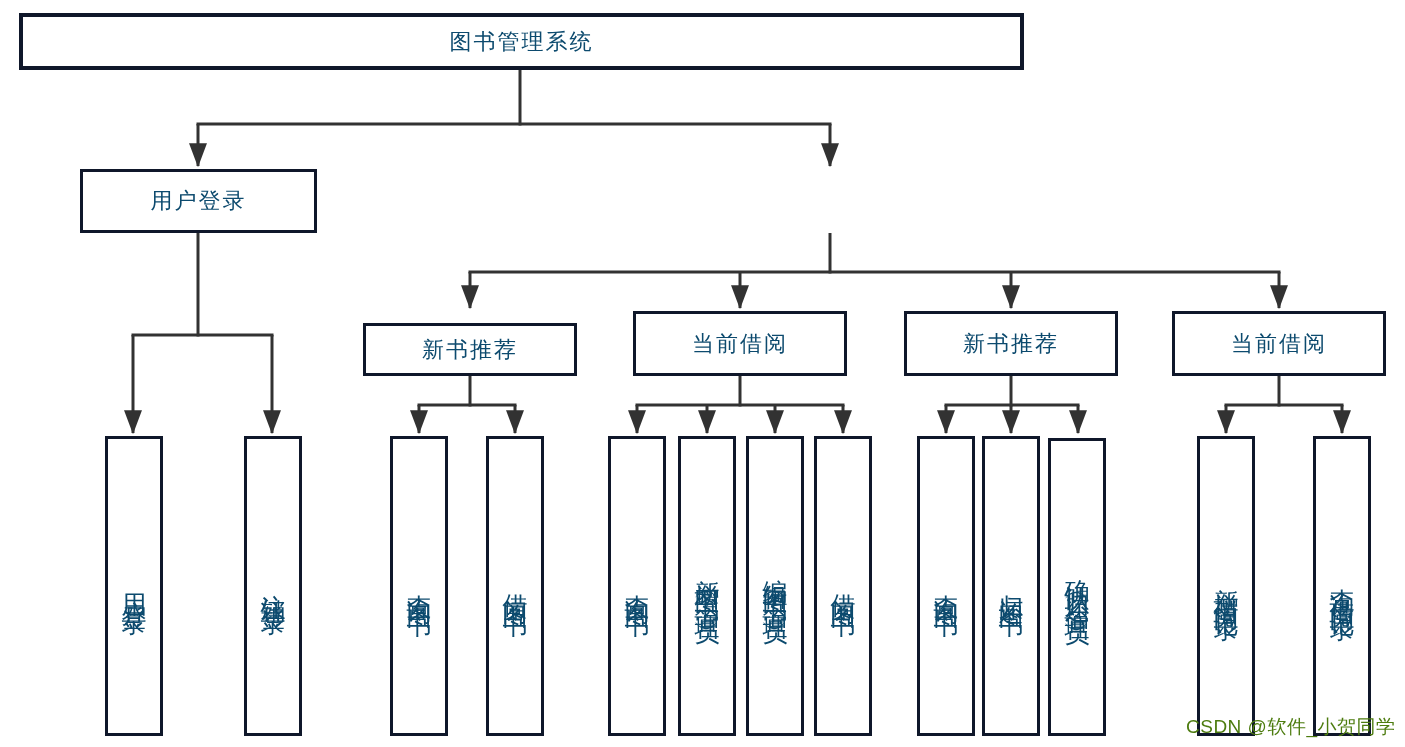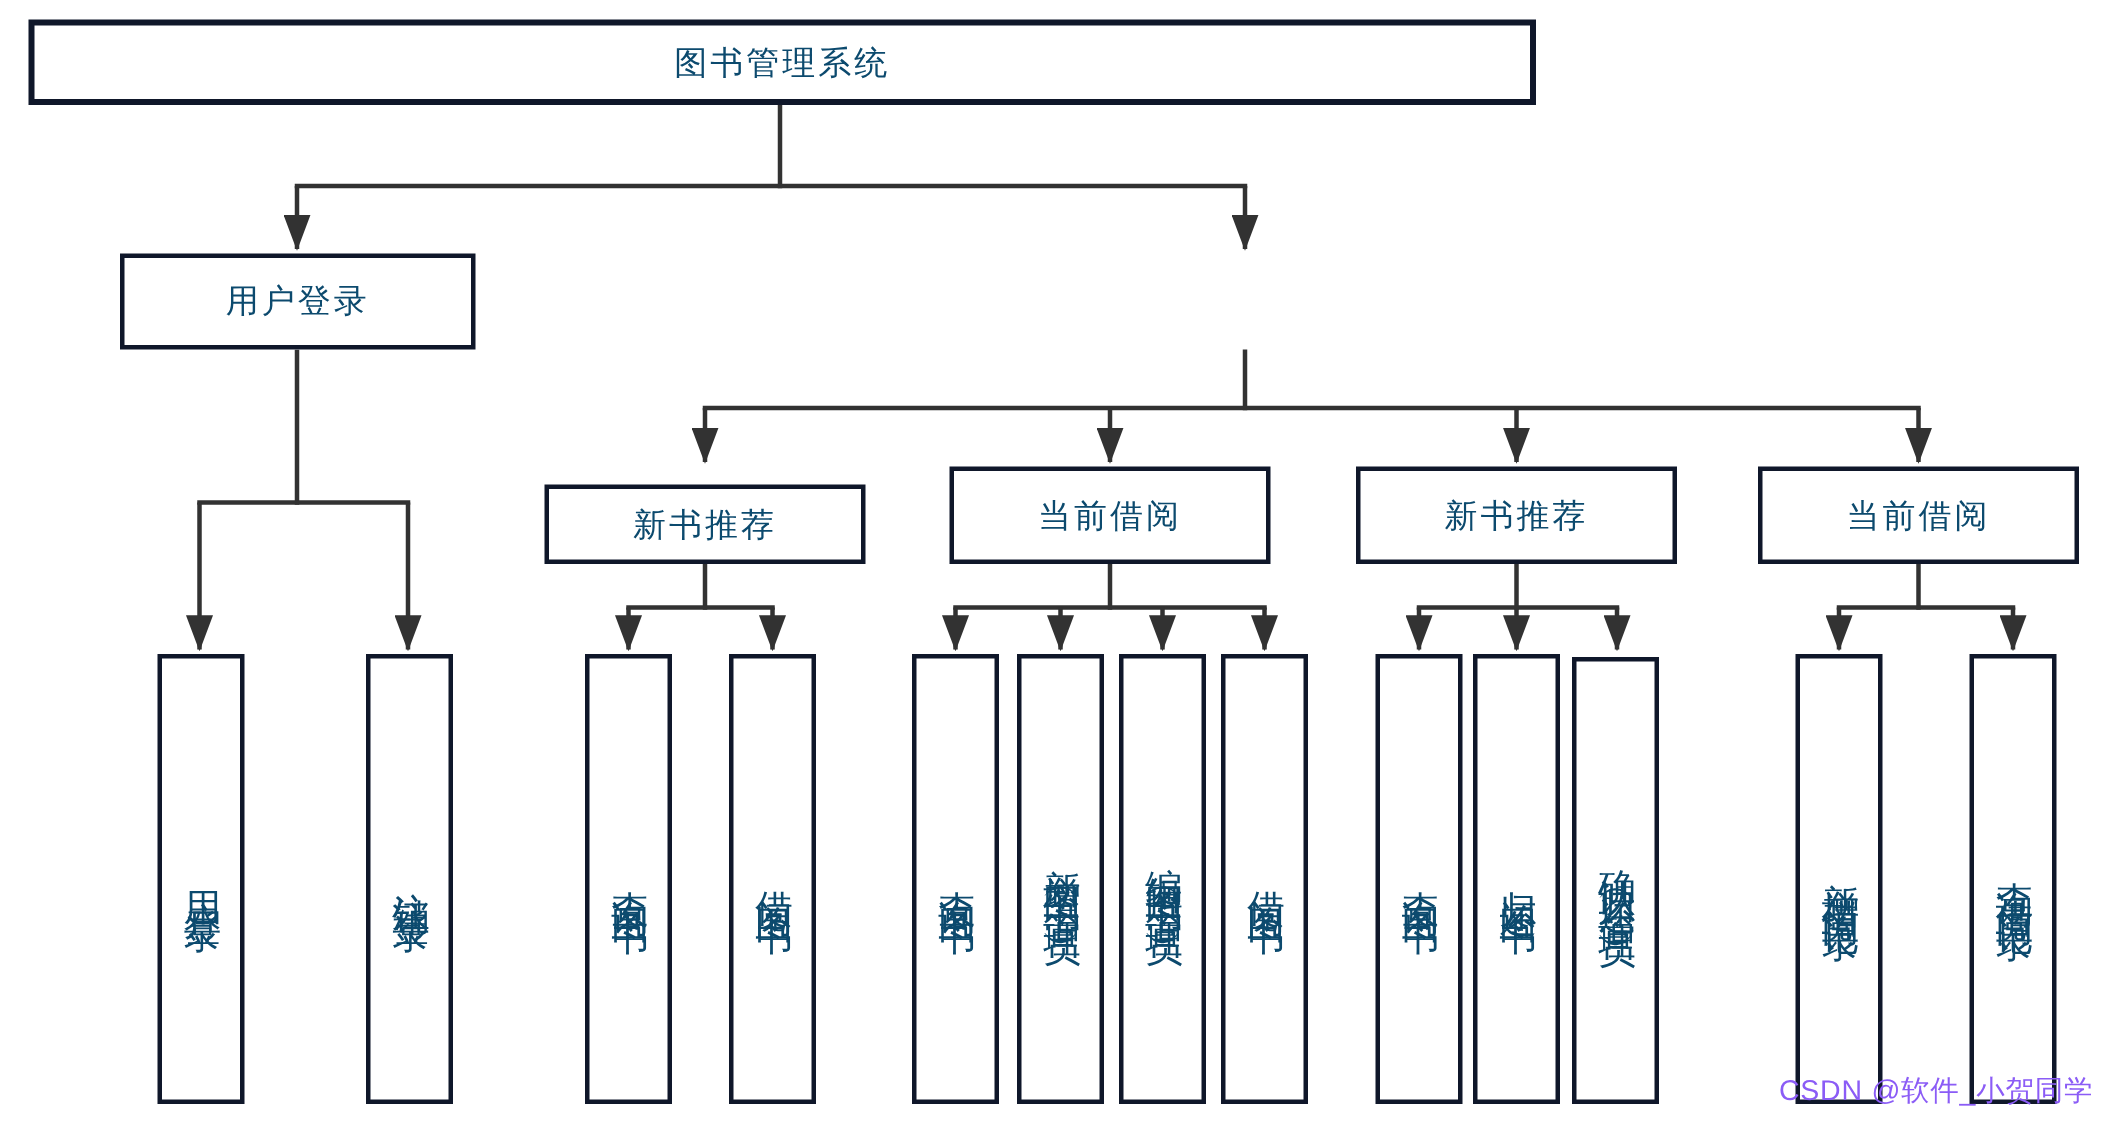--- a/index.html
+++ b/index.html
@@ -21,21 +21,21 @@
   .leaf{
     writing-mode:vertical-rl;
     text-orientation:mixed;
     font-size:25px;
     letter-spacing:6px;
     line-height:1;
     padding:3px 0;
   }
   .watermark{
     position:absolute;z-index:3;
-    font-size:19px;color:#8b5cf6;letter-spacing:0.5px;white-space:nowrap;
+    font-size:19px;color:#4d7c0f;letter-spacing:0.5px;white-space:nowrap;
   }
 </style>
 </head>
 <body>
 
 <div class="canvas">
 
   <svg class="connectors" width="1405" height="747" viewBox="0 0 1405 747">
     <defs>
       <marker id="arw" viewBox="0 0 8 6" markerWidth="8" markerHeight="6" refX="7.6" refY="3" orient="auto" markerUnits="strokeWidth">

